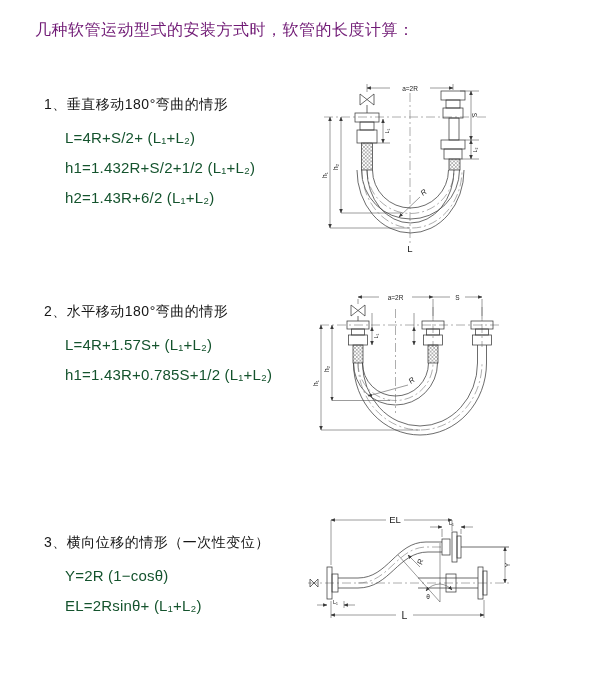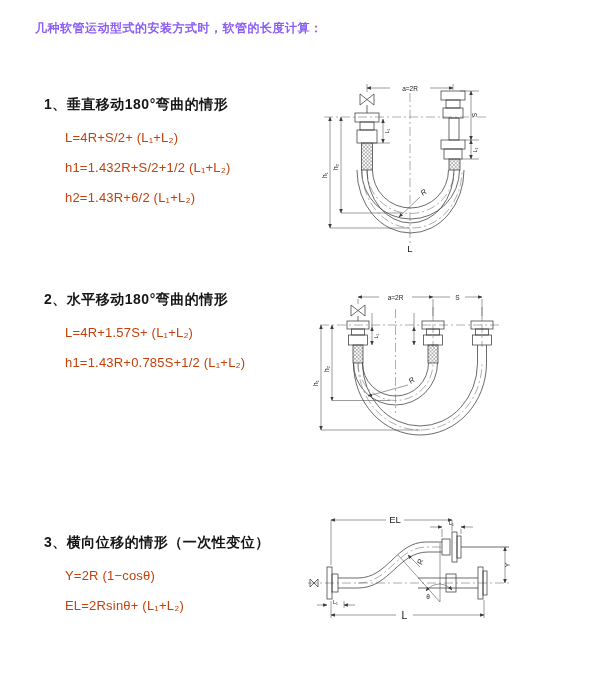--- a/index.html
+++ b/index.html
@@ -7,28 +7,28 @@
     width:600px;height:675px;
     background:#ffffff;
     font-family:"Liberation Sans","DejaVu Sans",sans-serif;
     color:#111;
     position:relative;
     overflow:hidden;
   }
   .page{position:absolute;inset:0;}
   .title{
     position:absolute;left:35px;top:20px;
-    font-size:12px;font-weight:700;color:#8b5cf6;letter-spacing:.5px;
+    font-size:16px;font-weight:400;color:#701a75;letter-spacing:.5px;
   }
   .sec{position:absolute;left:44px;width:265px;}
-  .sec-h{font-size:14px;font-weight:700;color:#161616;letter-spacing:.5px;}
+  .sec-h{font-size:14px;font-weight:400;color:#161616;letter-spacing:.5px;}
   .formulas{margin-top:9px;}
   .formula{
     padding-left:21px;height:30px;line-height:30px;
-    font-size:13px;color:#c2410c;letter-spacing:.2px;white-space:nowrap;
+    font-size:15px;color:#14532d;letter-spacing:.2px;white-space:nowrap;
   }
   svg.diag{position:absolute;}
   svg .ln{stroke:#3b3b3b;stroke-width:.75;fill:none;}
   svg .dim{stroke:#4a4a4a;stroke-width:.55;fill:none;}
   svg .cl{stroke:#6a6a6a;stroke-width:.55;fill:none;stroke-dasharray:9 3 2 3;}
   svg .hose{fill:url(#hx1);}
   svg text{font-family:"Liberation Sans","DejaVu Sans",sans-serif;fill:#1d1d1d;stroke:none;}
   .t5{font-size:5.5px;} .t6{font-size:6.5px;} .t7{font-size:7.5px;}
   .t9{font-size:9.5px;} .t10{font-size:10.5px;}
 </style>
@@ -130,21 +130,21 @@
     </g>
     <text class="t6" x="166.5" y="40" text-anchor="middle" transform="rotate(-90 166.5 40)">S</text>
     <text class="t5" x="166.5" y="75" text-anchor="middle" transform="rotate(-90 166.5 75)">L₂</text>
 
     <line class="dim" x1="110" y1="122" x2="89" y2="142" marker-end="url(#a1)"></line>
     <text class="t7" x="113" y="121" font-style="italic" transform="rotate(-38 113 121)">R</text>
 
     <text class="t9" x="100" y="177" text-anchor="middle">L</text>
   </svg>
 
-  <div class="sec" style="top:291px">
+  <div class="sec" style="top:303px">
     <div class="sec-h">2、水平移动180°弯曲的情形</div>
     <div class="formulas">
       <div class="formula">L=4R+1.57S+ (L₁+L₂)</div>
       <div class="formula">h1=1.43R+0.785S+1/2 (L₁+L₂)</div>
     </div>
   </div>
 
   <svg class="diag" style="left:310px;top:285px" width="280" height="160" viewBox="0 0 280 160">
     <defs>
       <marker id="a2" viewBox="0 0 10 10" refX="9" refY="5" markerWidth="8" markerHeight="8" orient="auto-start-reverse">

